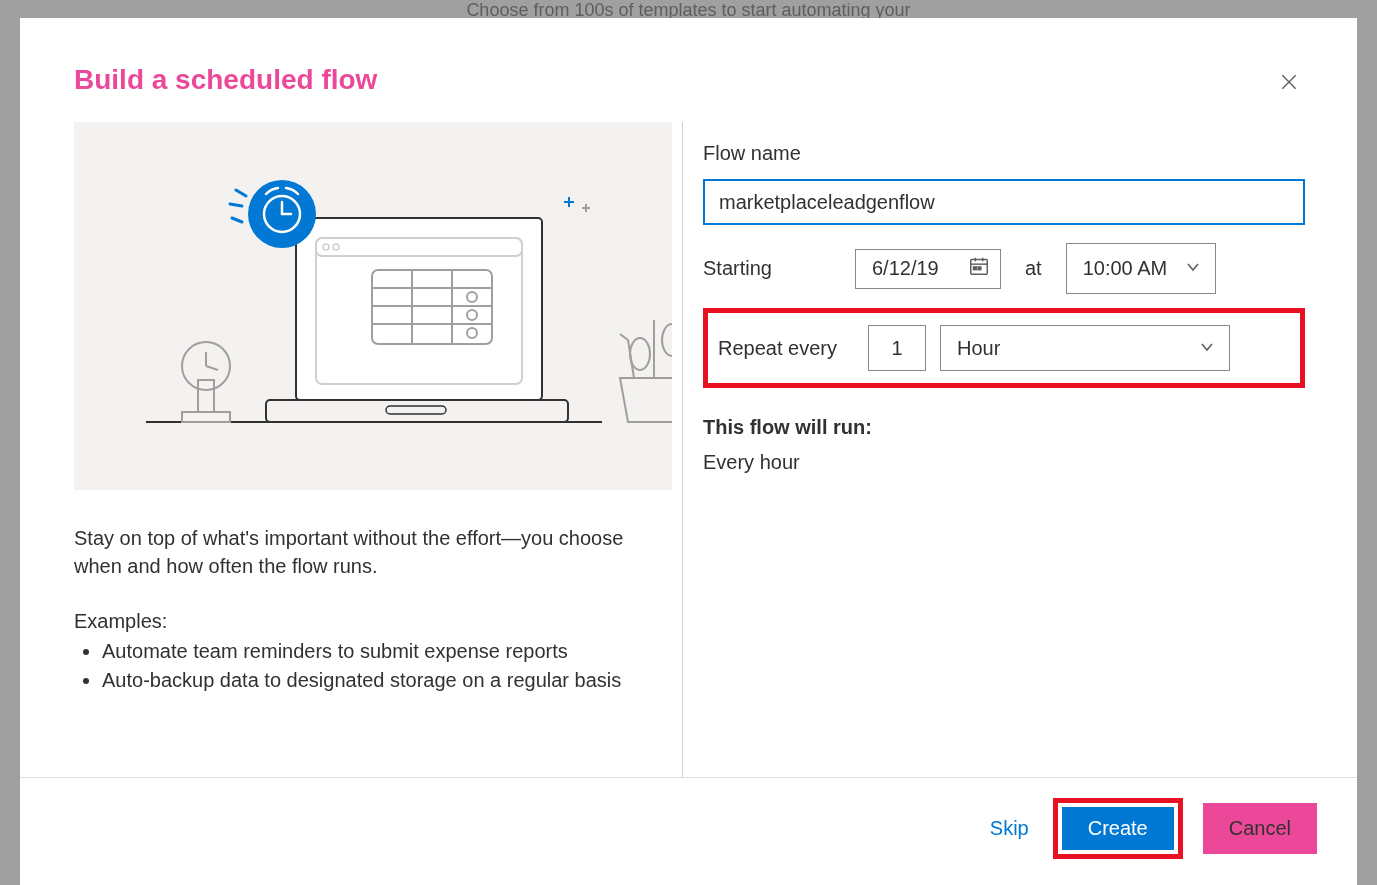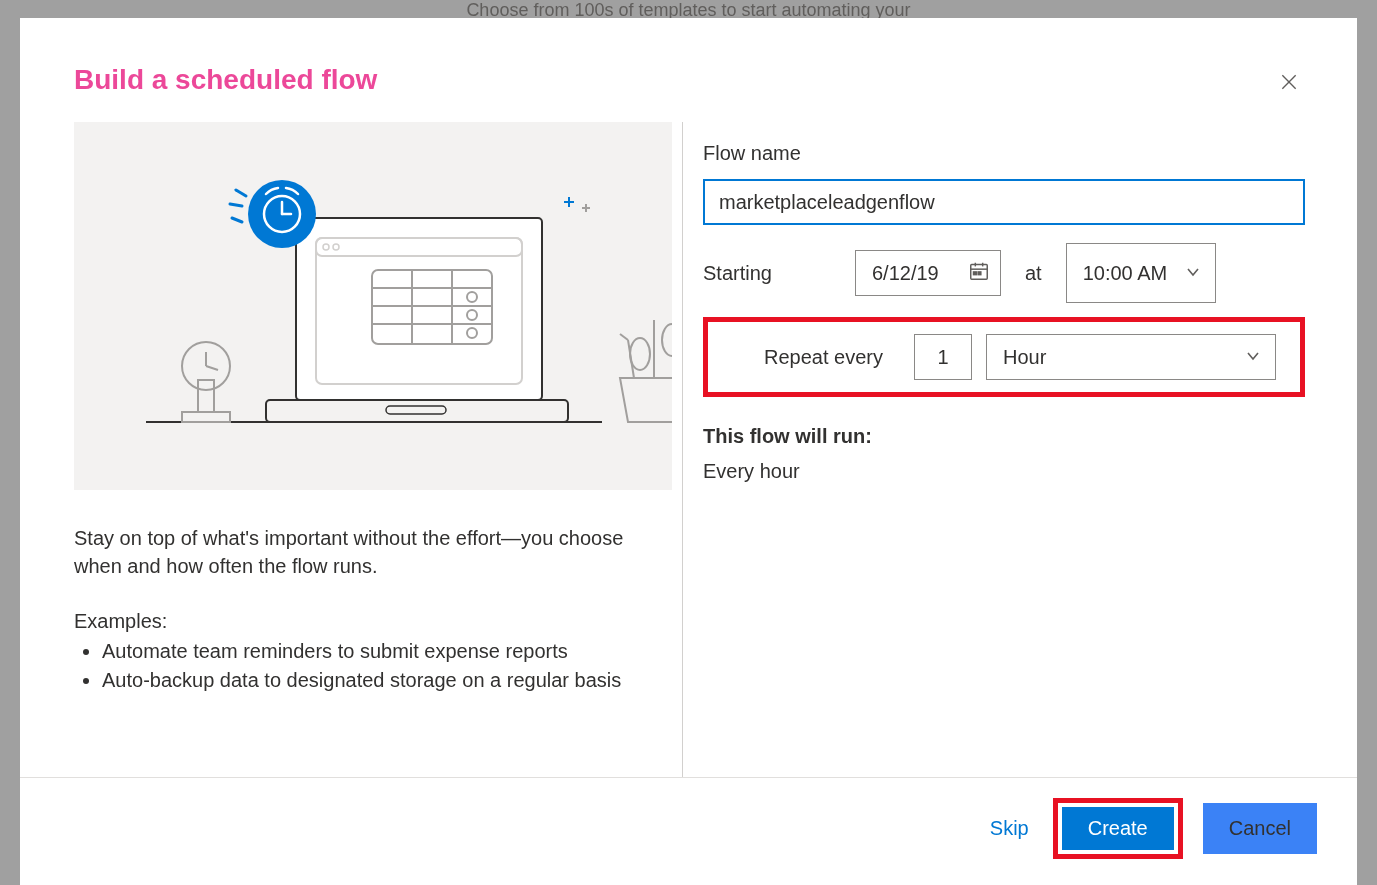--- a/index.html
+++ b/index.html
@@ -108,55 +108,55 @@
     align-items: center;
     margin-top: 18px;
   }
   .row-label {
     width: 152px;
     font-size: 20px;
     color: #323130;
   }
   .date-box {
     width: 146px;
-    height: 46px;
+    height: 40px;
     border: 1px solid #8a8886;
     display: flex;
     align-items: center;
     justify-content: space-between;
     padding: 0 10px 0 16px;
     font-size: 20px;
     color: #323130;
   }
   .cal-icon svg { width: 22px; height: 22px; }
   .at-label {
     font-size: 20px;
     color: #323130;
     margin: 0 24px;
   }
   .time-box {
     width: 150px;
-    height: 60px;
+    height: 51px;
     border: 1px solid #8a8886;
     display: flex;
     align-items: center;
     justify-content: space-between;
     padding: 0 14px 0 16px;
     font-size: 20px;
     color: #323130;
   }
   .chevron svg { width: 16px; height: 16px; }
   .repeat-highlight {
     border: 5px solid #e81123;
     padding: 12px 10px 12px 10px;
     margin-top: 14px;
     display: flex;
     align-items: center;
   }
-  .repeat-highlight .row-label { width: 150px; margin-left: 46px; }
+  .repeat-highlight .row-label { width: 150px; }
   .qty-box {
     width: 58px;
     height: 46px;
     border: 1px solid #8a8886;
     text-align: center;
     font-size: 20px;
     font-family: inherit;
     color: #323130;
     outline: none;
     margin-right: 14px;
@@ -209,21 +209,21 @@
   .btn-create {
     background: #0078d4;
     color: #fff;
     border: none;
     font-size: 20px;
     font-family: inherit;
     padding: 10px 26px;
     cursor: pointer;
   }
   .btn-cancel {
-    background: #3b82f6;
+    background: #ec4899;
     border: none;
     font-size: 20px;
     font-family: inherit;
     color: #323130;
     padding: 14px 26px;
     cursor: pointer;
   }
   .bg-text {
     position: absolute;
     top: 0px;

